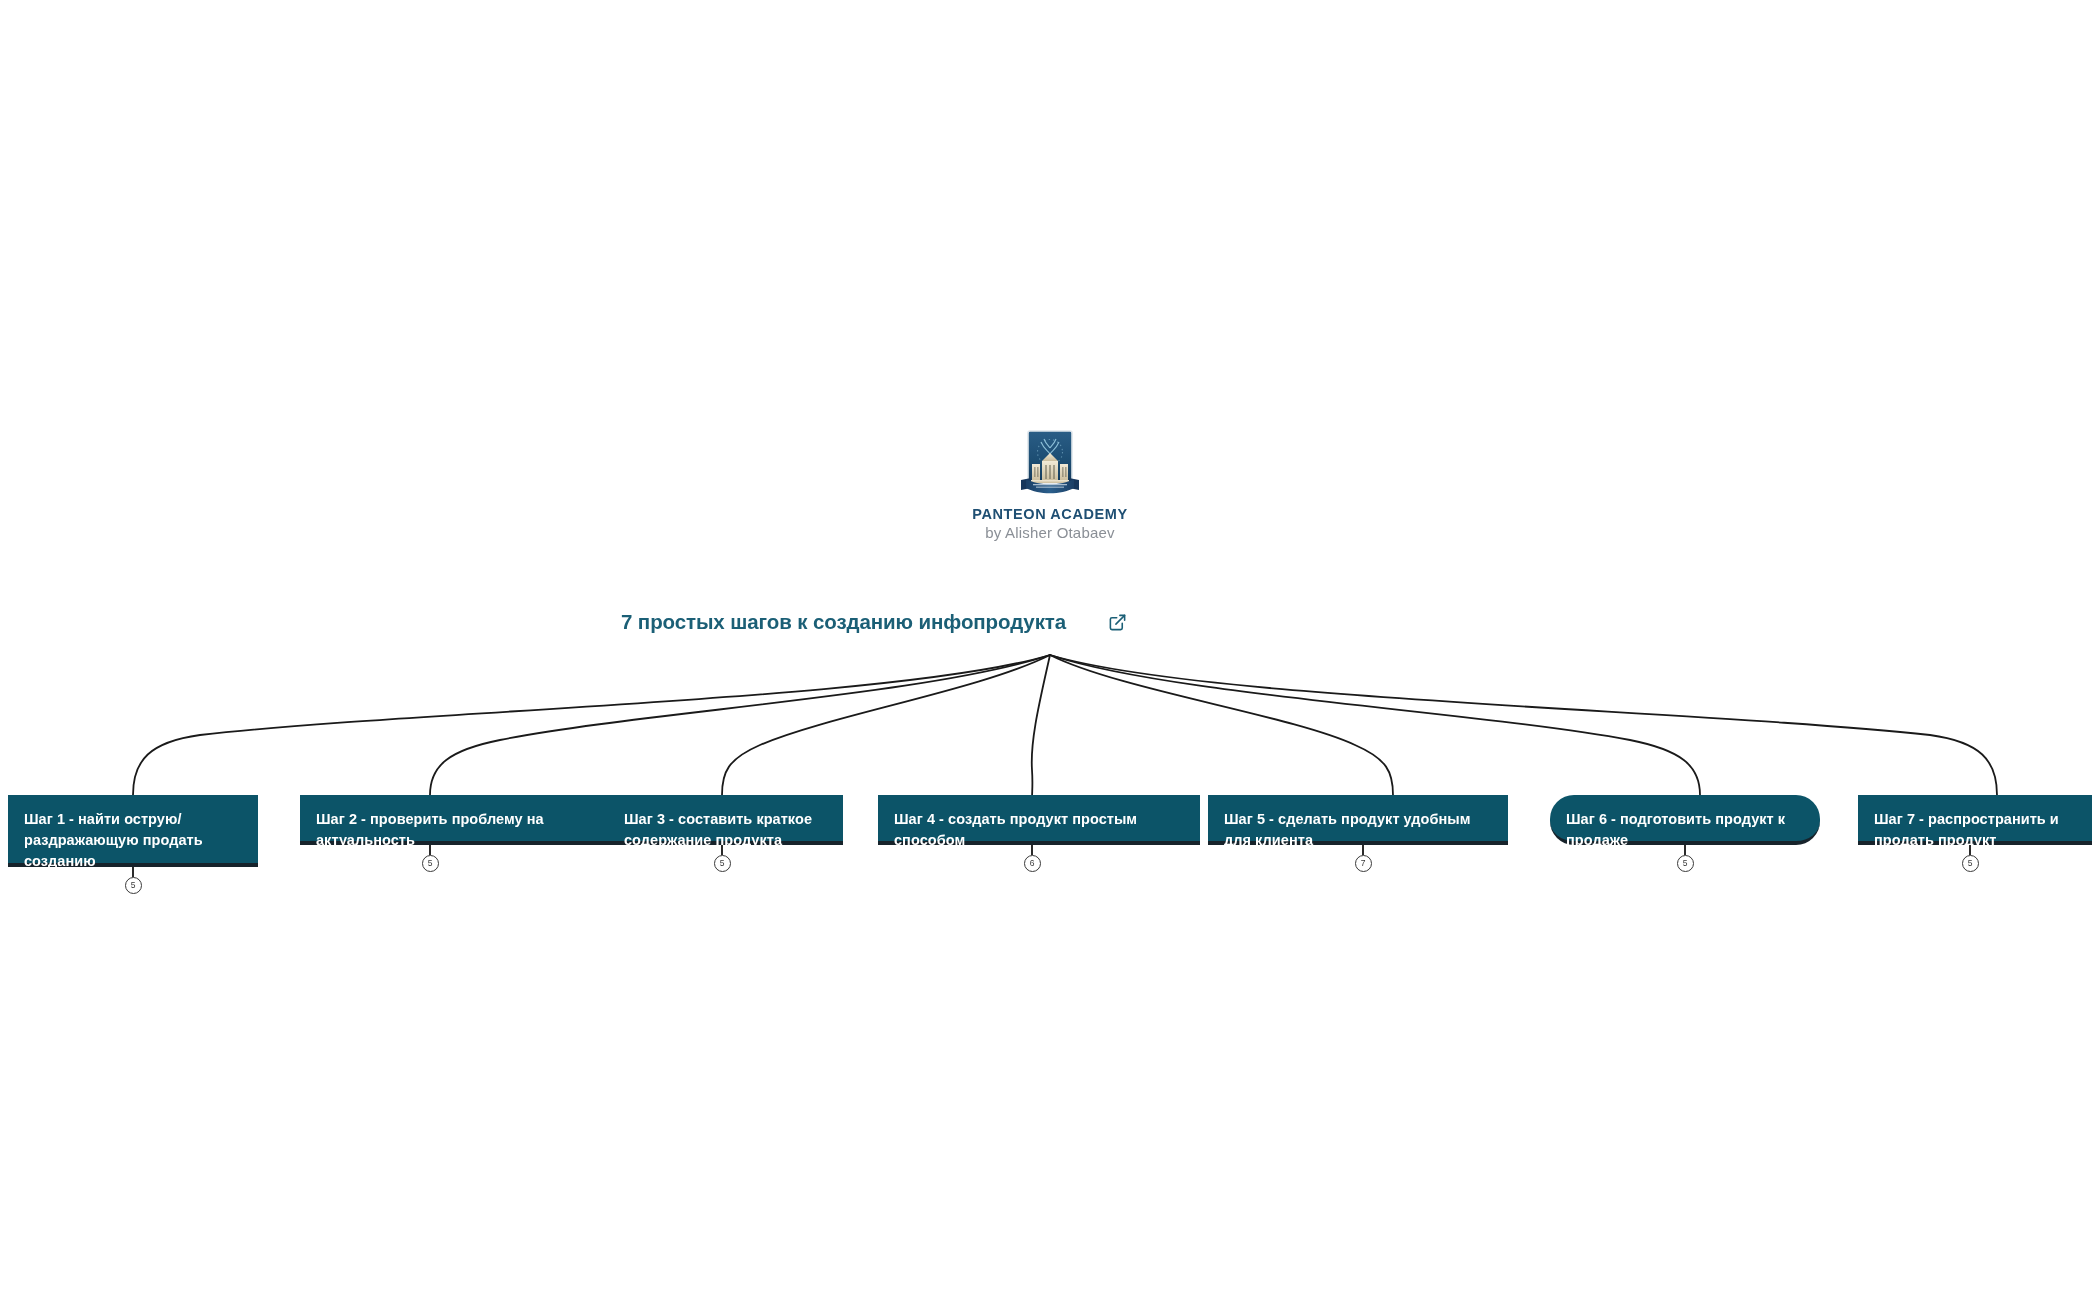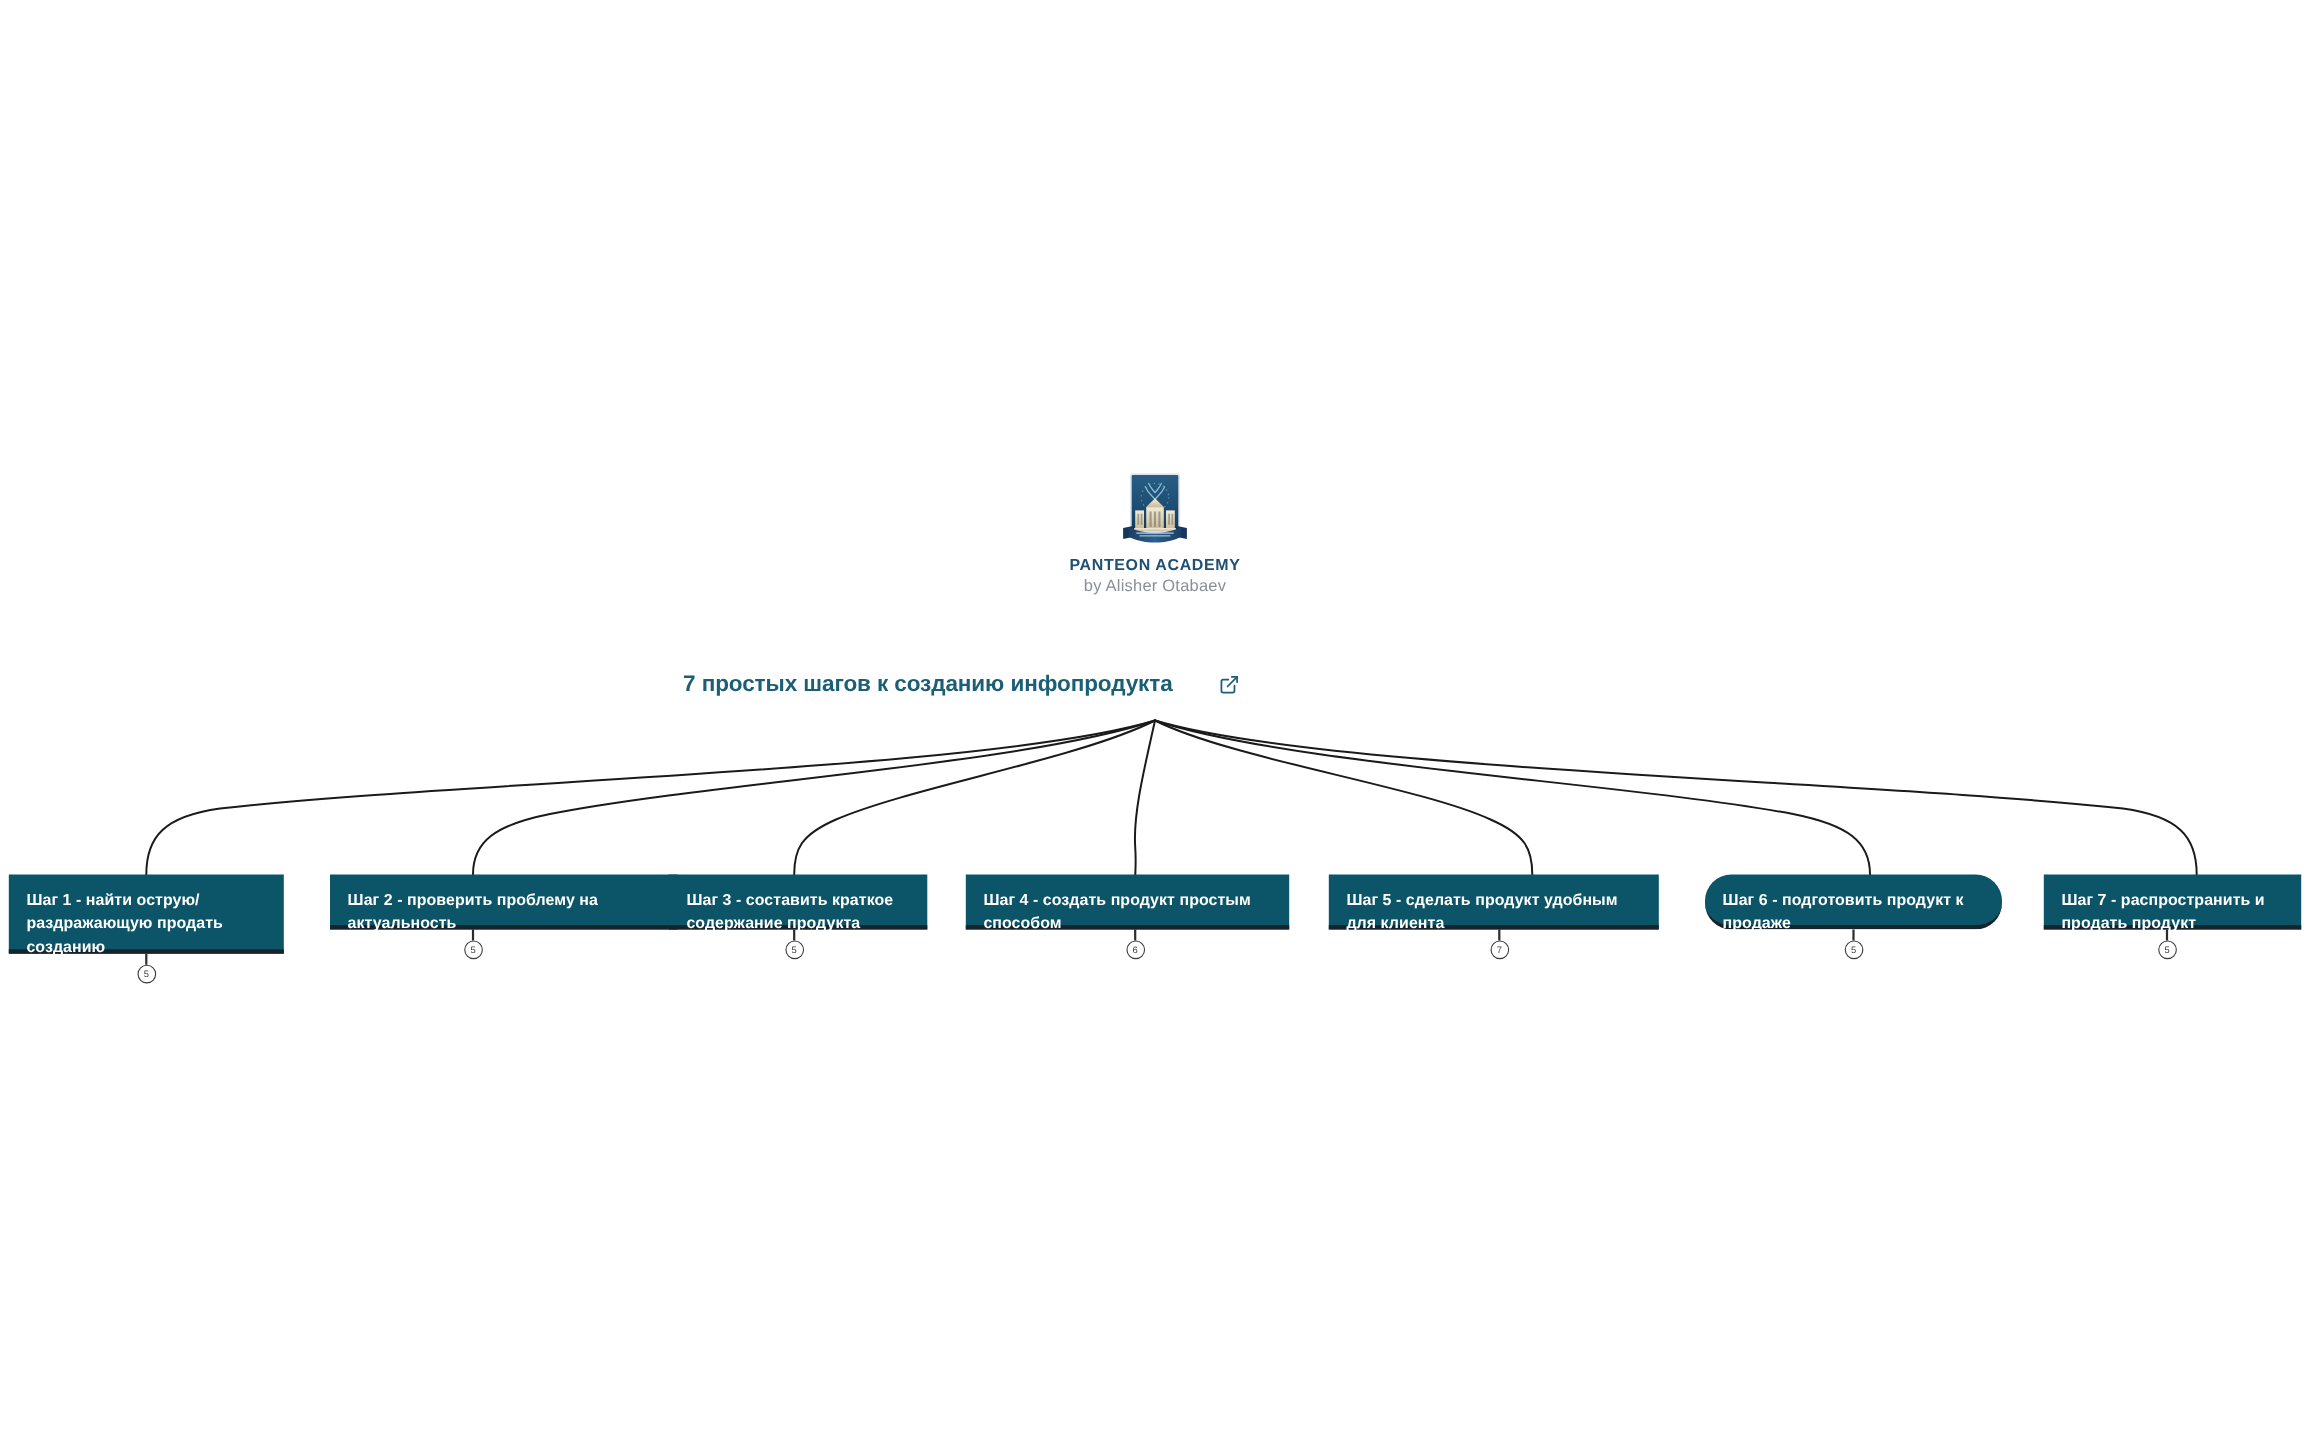--- a/index.html
+++ b/index.html
@@ -241,21 +241,21 @@
 
   <div class="node" style="left:608px; top:795px; width:235px; height:50px;">
     <span class="label">Шаг 3 - составить краткое</span>
     <span class="label">содержание продукта</span>
   </div>
   <div class="badge-group" style="left:707px; top:845px;">
     <div class="badge-stem"></div>
     <div class="badge">5</div>
   </div>
 
-  <div class="node" style="left:878px; top:795px; width:294px; height:50px;">
+  <div class="node" style="left:878px; top:795px; width:322px; height:50px;">
     <span class="label">Шаг 4 - создать продукт простым</span>
     <span class="label">способом</span>
   </div>
   <div class="badge-group" style="left:1017px; top:845px;">
     <div class="badge-stem"></div>
     <div class="badge">6</div>
   </div>
 
   <div class="node" style="left:1208px; top:795px; width:300px; height:50px;">
     <span class="label">Шаг 5 - сделать продукт удобным</span>

